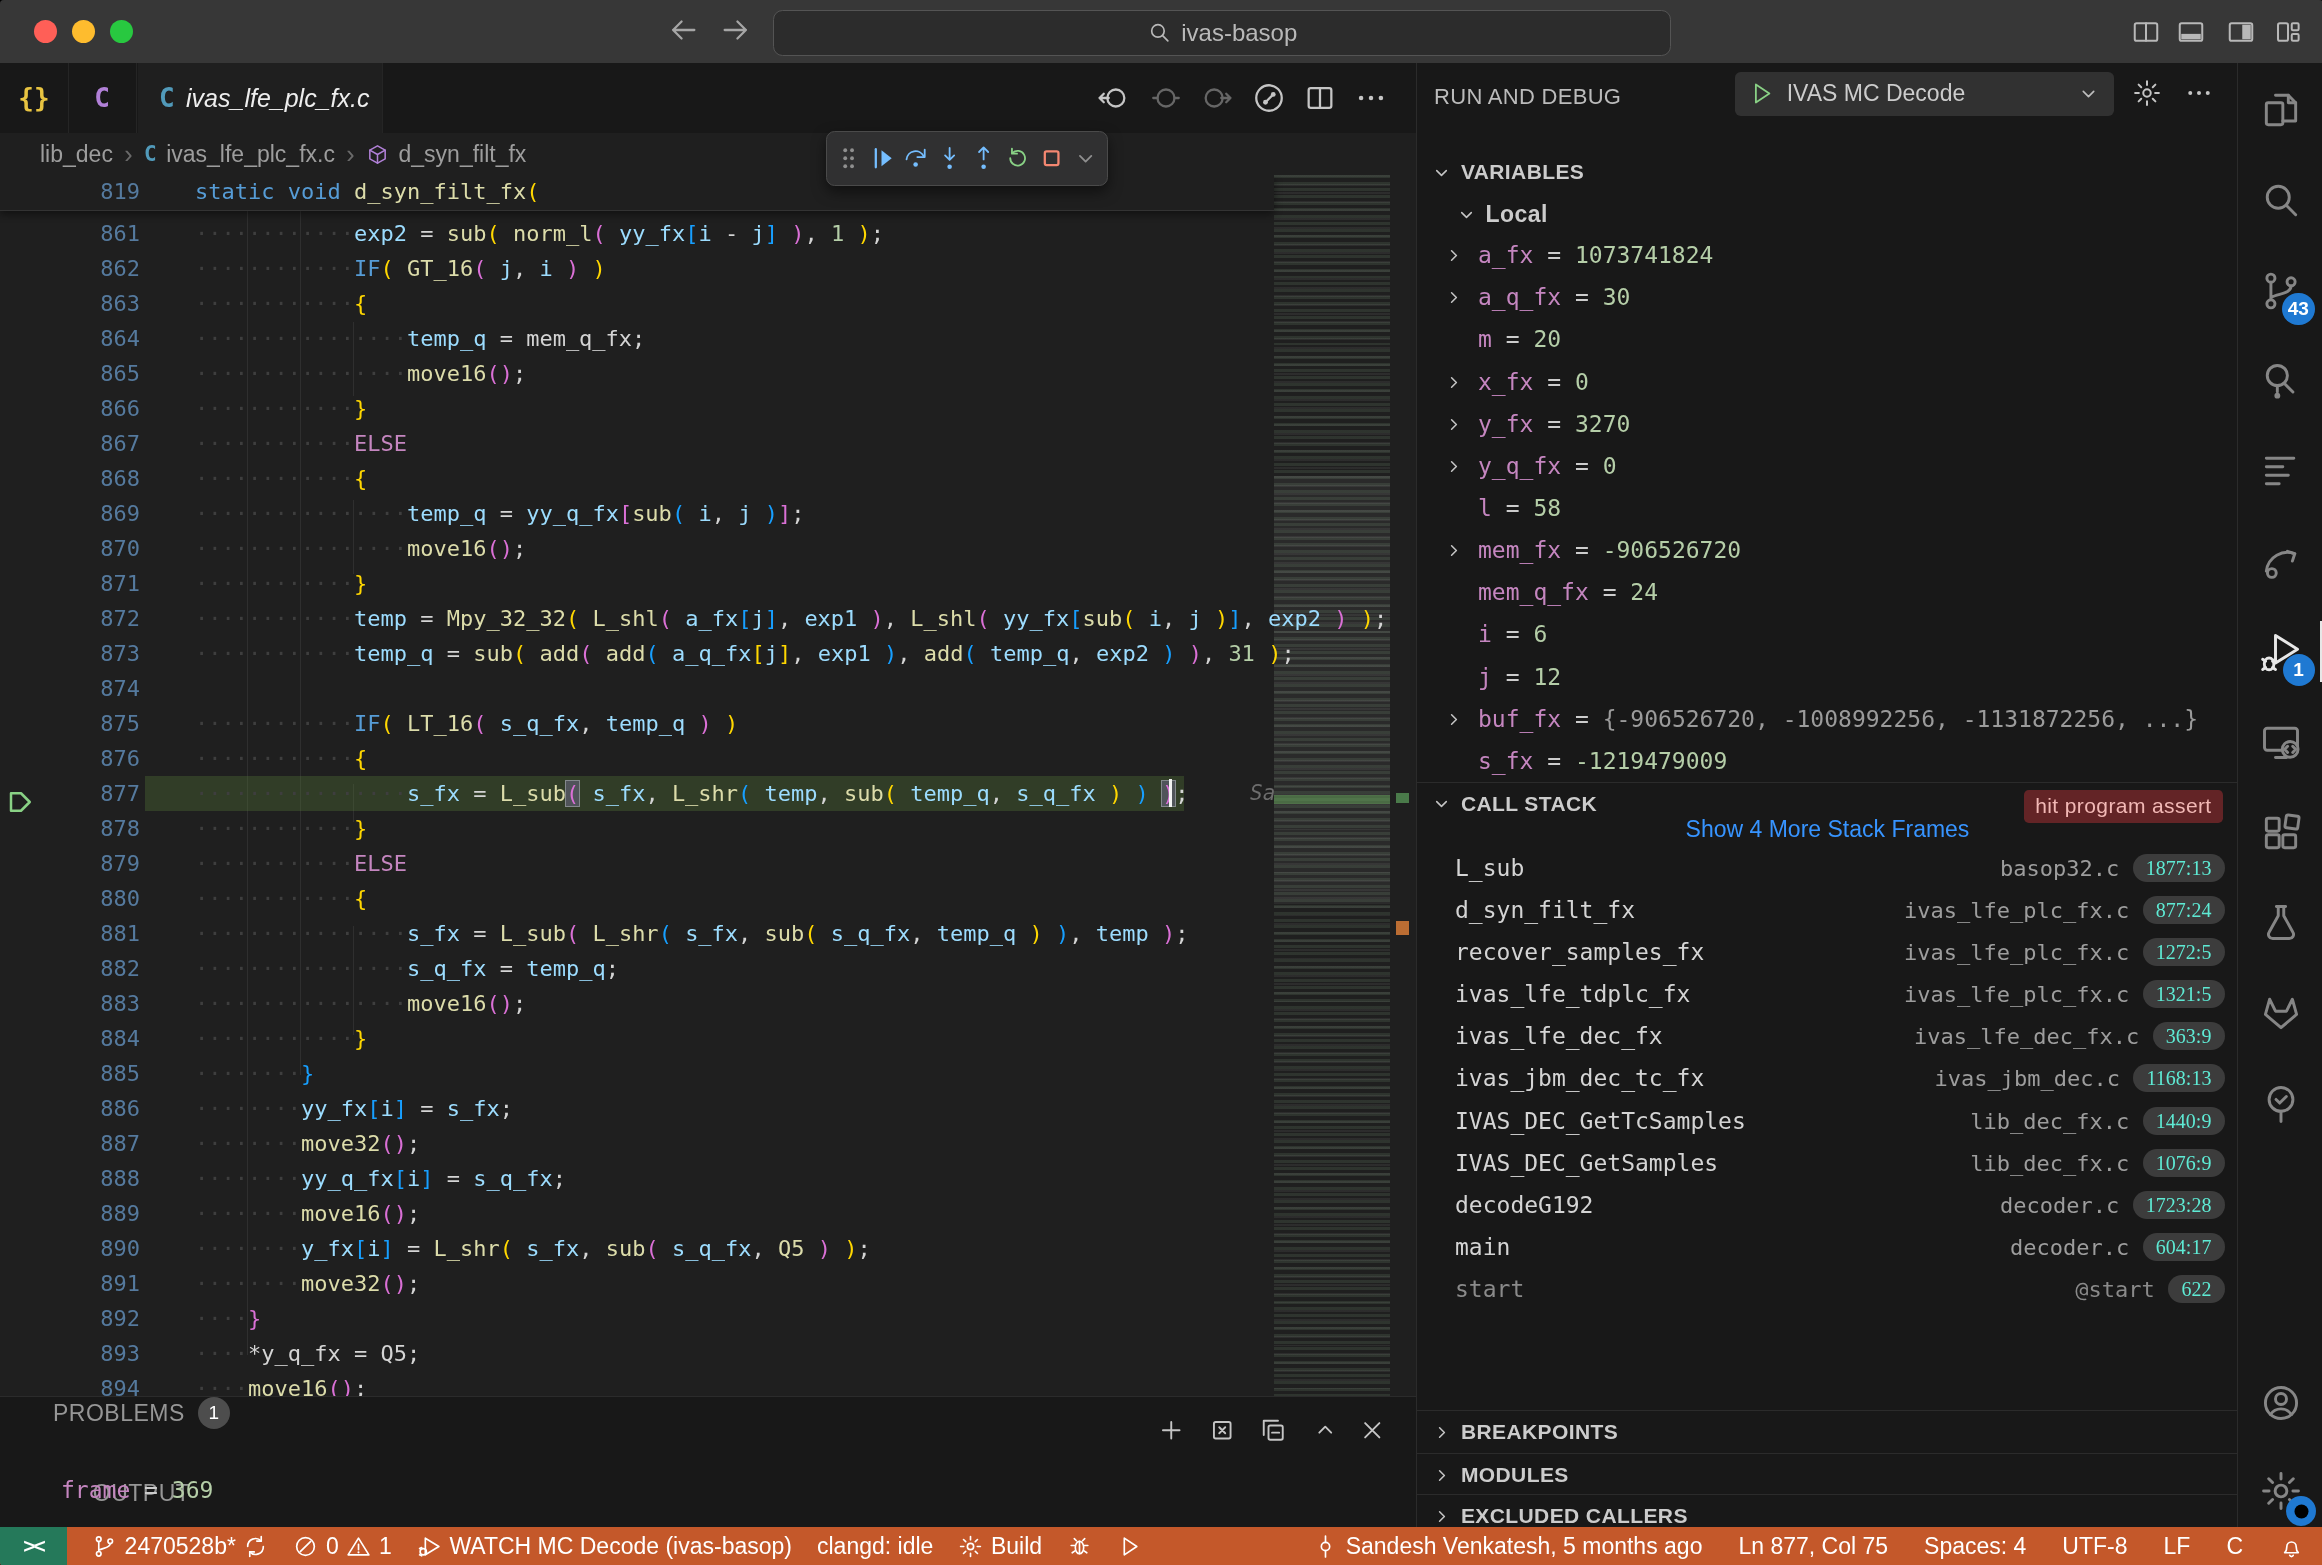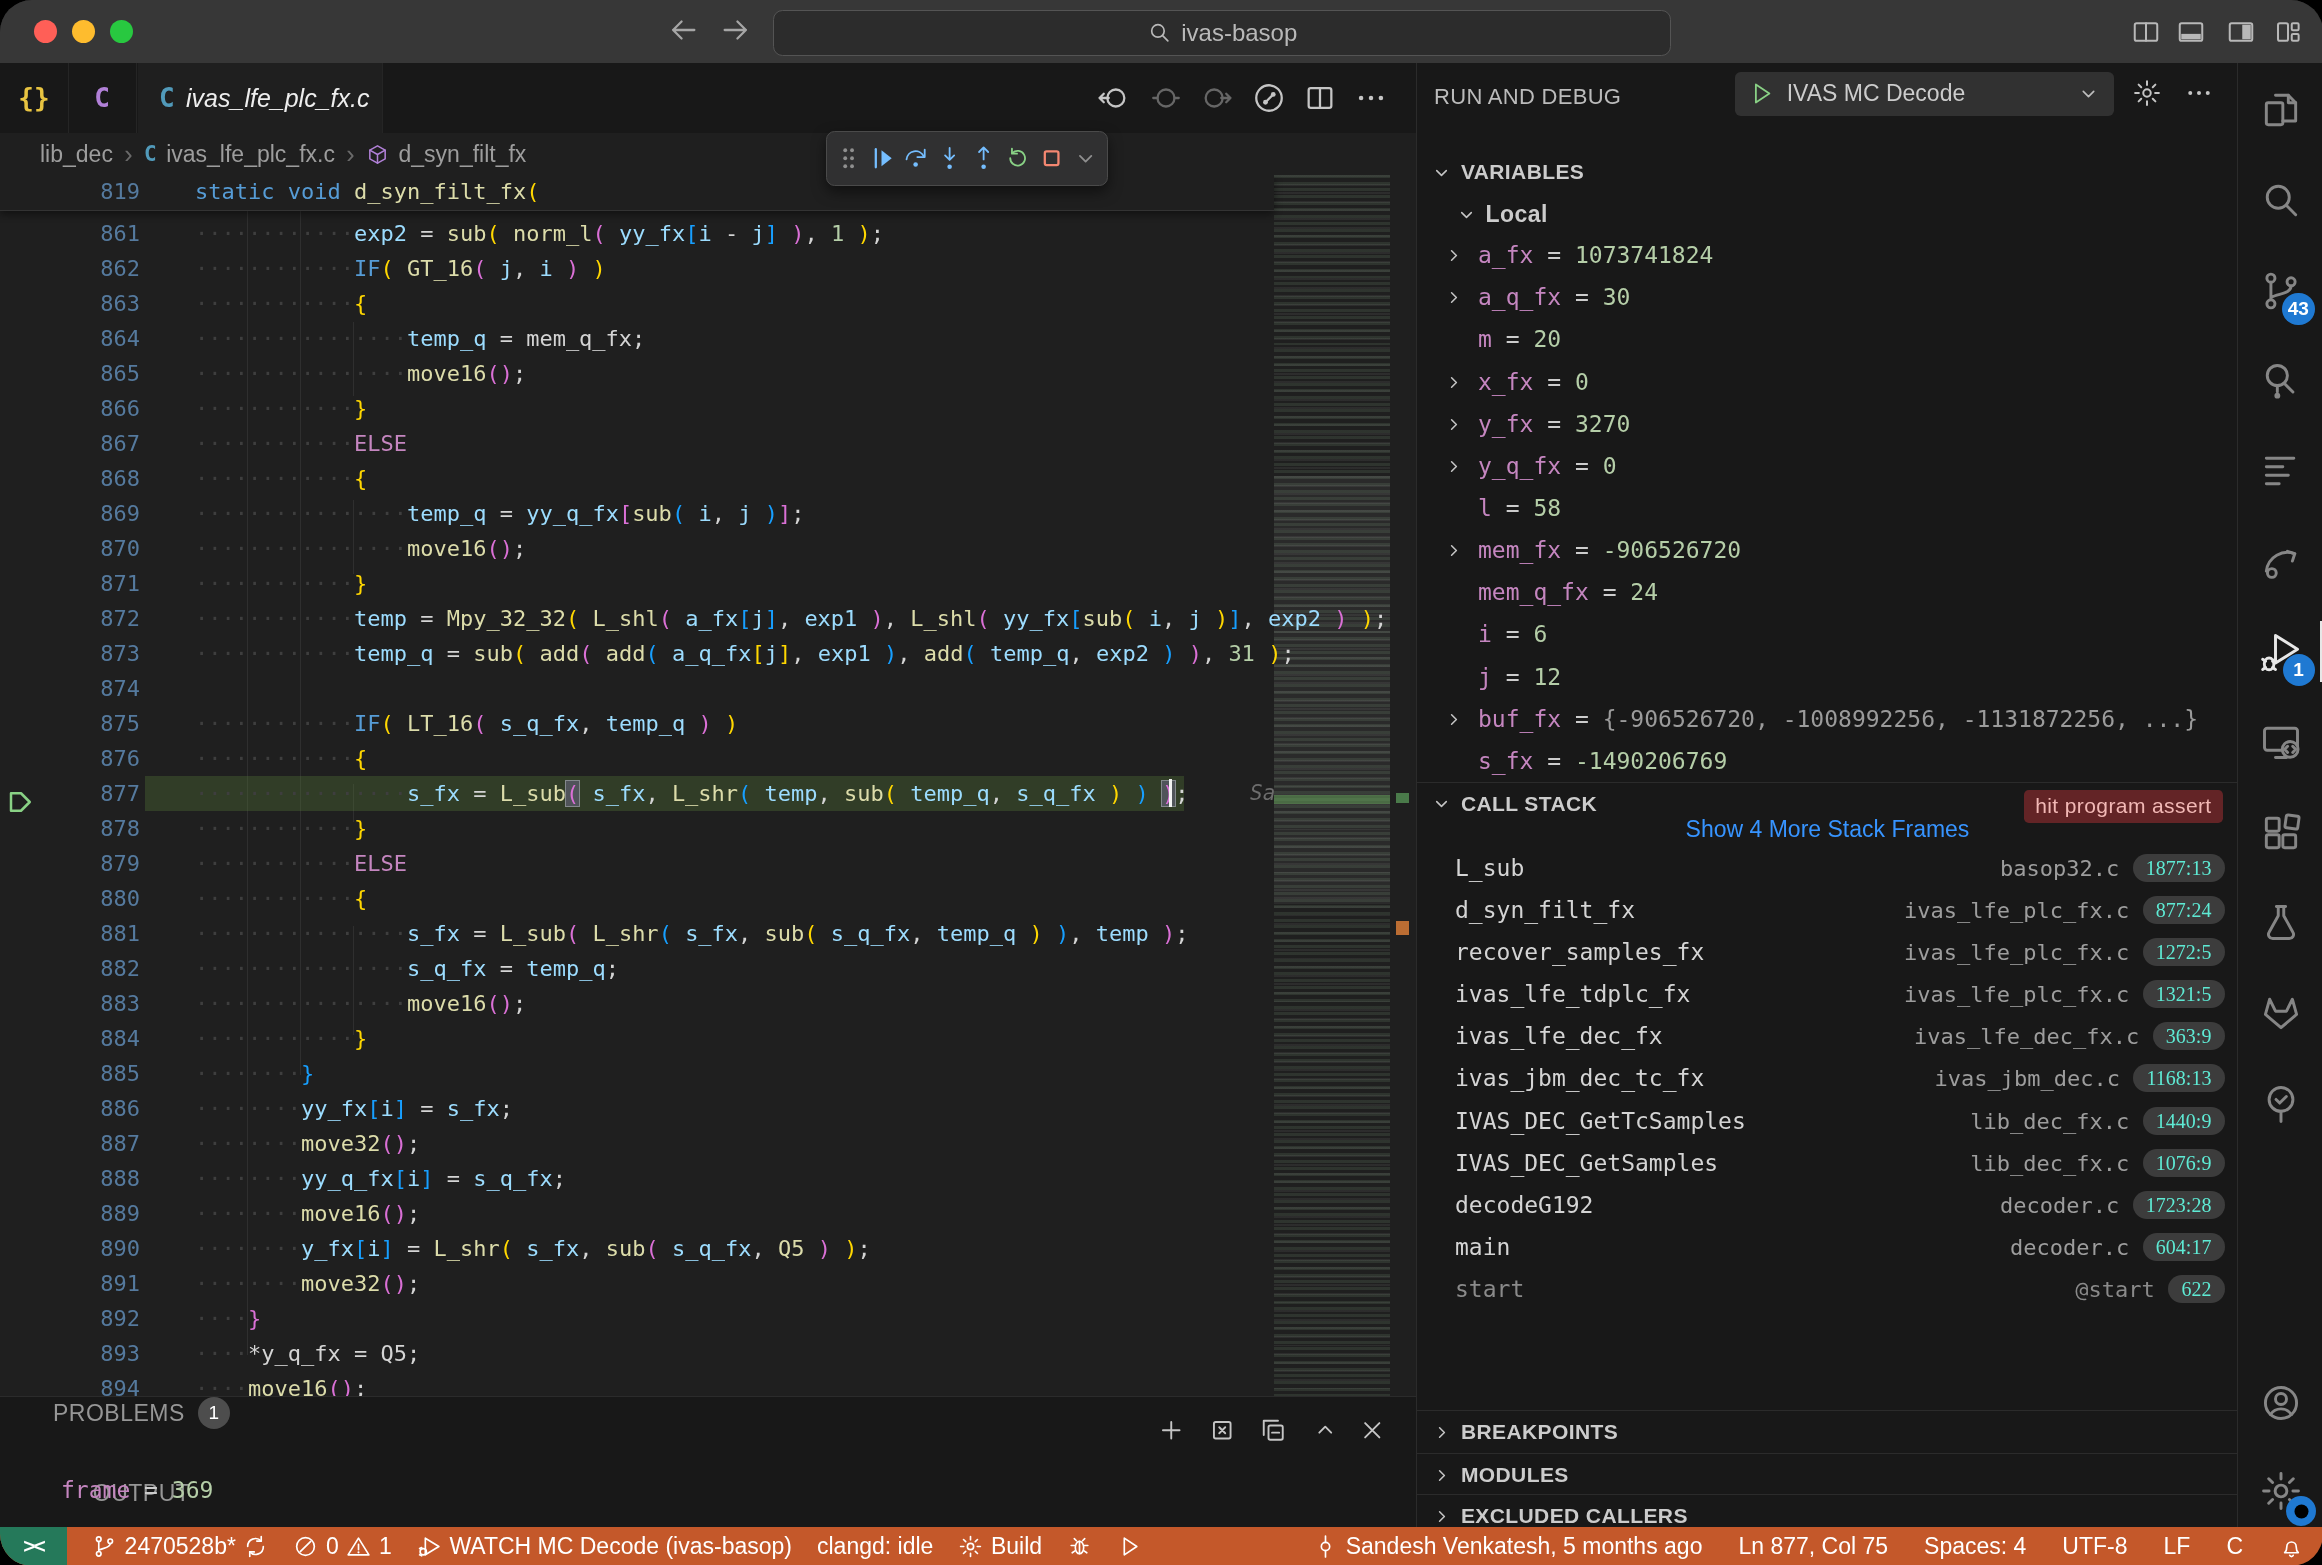--- a/index.html
+++ b/index.html
@@ -1,16 +1,16 @@
 <!DOCTYPE html>
 <html style="font-size:15px"><head>
 <meta charset="utf-8">
 <style>
   html,body{margin:0;padding:0;background:#000;}
-  #app{position:relative;width:2323px;height:1566px;background:#1f1f1f;border-radius:32px;overflow:hidden;
+  #app{position:relative;width:2323px;height:1566px;background:#1f1f1f;border-radius:4px;overflow:hidden;
        font-family:"Liberation Sans",sans-serif;color:#cccccc;-webkit-font-smoothing:antialiased;}
   .abs{position:absolute;}
   svg{display:block;}
   .ic{display:inline-flex;align-items:center;justify-content:center;}
   .ic svg{width:100%;height:100%;fill:none;stroke:currentColor;stroke-width:1.6;stroke-linecap:round;stroke-linejoin:round;}
 
   
   #titlebar{left:0;top:0;width:2323px;height:63px;background:#373737;border-bottom:1px solid #222;}
   .tl{position:absolute;top:20px;width:23px;height:23px;border-radius:50%;}
   #nav-back,#nav-fwd{position:absolute;top:13.3px;width:34px;height:34px;color:#a6a6a6;}
@@ -499,21 +499,21 @@
               <path d="M10 7l5 5-5 5"></path>
             </svg>
           </span>
           <span class="vname">buf_fx</span>
           <span class="veq"> = </span>
           <span class="vgray">{-906526720, -1008992256, -1131872256, ...}</span>
         </div>
         <div class="varrow" style="top: 677px;">
           <span class="vname">s_fx</span>
           <span class="veq"> = </span>
-          <span class="vval">-1490206769</span>
+          <span class="vval">-1219479009</span>
         </div>
       </div>
 
     <div class="sechead" style="top:719px;border-top:1px solid #2b2b2b">
       <span class="chev ic">
           <svg viewBox="0 0 24 24">
             <path d="M7 10l5 5 5-5"></path>
           </svg>
         </span>
       <span>CALL STACK</span>

